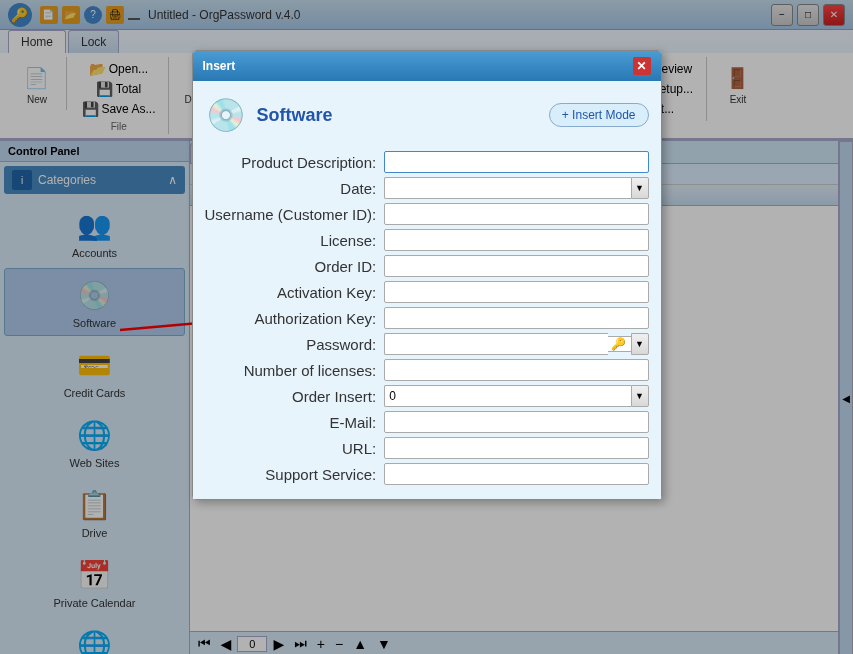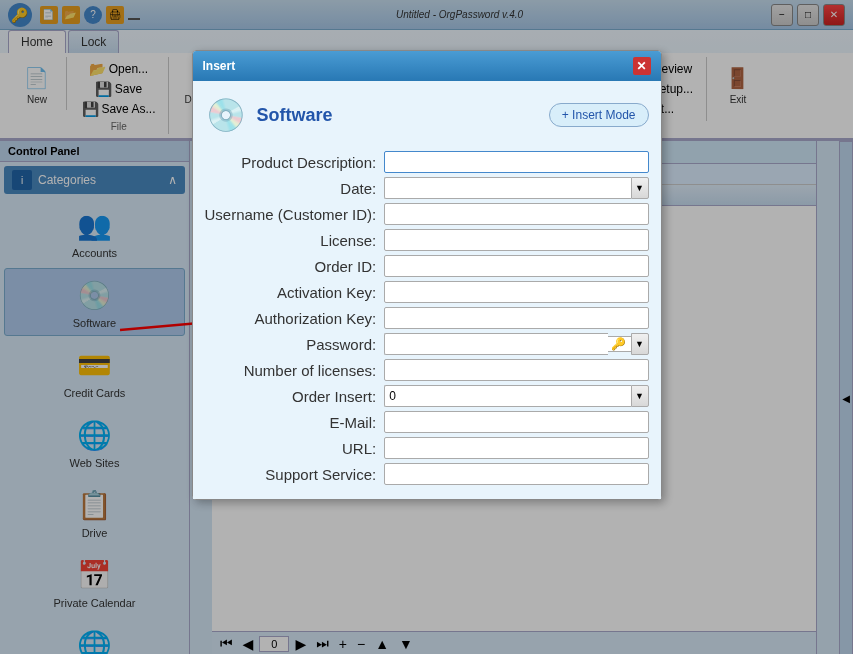--- a/index.html
+++ b/index.html
@@ -9,21 +9,21 @@
     .title-bar {
       background: linear-gradient(to bottom, #c8dff0, #a8c8e8);
       height: 30px;
       display: flex;
       align-items: center;
       padding: 0 8px;
       border-bottom: 1px solid #7aadce;
       position: relative;
     }
     .title-bar-icon { width: 24px; height: 24px; background: #4488cc; border-radius: 50%; margin-right: 8px; display:flex;align-items:center;justify-content:center;color:white;font-weight:bold;font-size:14px; }
-    .title-bar-text { flex: 1; text-align: center; font-size: 10px; color: #333; font-style: italic; }
+    .title-bar-text { flex: 1; text-align: left; font-size: 12px; color: #333; }
     .title-bar-controls { display: flex; gap: 4px; }
     .title-bar-btn { width: 22px; height: 22px; border: 1px solid #888; background: linear-gradient(to bottom,#e8e8e8,#ccc); border-radius: 3px; cursor: pointer; display:flex;align-items:center;justify-content:center;font-size:10px; }
 
     
     .ribbon { background: linear-gradient(to bottom, #f0f8ff, #dceefa); border-bottom: 1px solid #aac; }
     .ribbon-tabs { display: flex; padding: 0 8px; gap: 2px; }
     .ribbon-tab { padding: 4px 12px; background: linear-gradient(to bottom,#e0eefa,#c8ddf0); border: 1px solid #aac; border-bottom: none; border-radius: 3px 3px 0 0; cursor: pointer; font-size: 12px; color: #333; }
     .ribbon-tab.active { background: white; }
 
     .ribbon-content { background: white; padding: 4px 8px; display: flex; align-items: flex-start; gap: 2px; border-bottom: 2px solid #aac; min-height: 80px; }
@@ -31,21 +31,21 @@
     .ribbon-group-label { font-size: 10px; color: #666; margin-top: 2px; }
     .ribbon-btn { display: flex; flex-direction: column; align-items: center; padding: 2px 4px; cursor: pointer; border: 1px solid transparent; border-radius: 3px; min-width: 36px; }
     .ribbon-btn-icon { width: 32px; height: 32px; display: flex; align-items: center; justify-content: center; font-size: 20px; }
     .ribbon-btn-label { font-size: 10px; color: #333; text-align: center; white-space: nowrap; }
 
     .ribbon-row { display: flex; gap: 2px; }
     .ribbon-small-btn { display: flex; align-items: center; gap: 2px; padding: 1px 4px; cursor: pointer; border: 1px solid transparent; border-radius: 2px; font-size: 11px; min-width: 50px; }
     .ribbon-small-icon { font-size: 14px; }
 
     
-    .main-area { display: flex; height: calc(654px - 30px - 88px - 22px); gap: 22px; }
+    .main-area { display: flex; height: calc(654px - 30px - 88px - 22px); }
 
     
     .control-panel { width: 190px; background: #d8eaf8; border-right: 1px solid #aac; display: flex; flex-direction: column; }
     .panel-title { background: #c0d8f0; padding: 4px 8px; font-weight: bold; font-size: 11px; border-bottom: 1px solid #aac; }
     .panel-scroll { flex: 1; overflow-y: auto; padding: 4px; }
 
     .categories-header { display: flex; align-items: center; background: #4a8ac0; color: white; padding: 4px 8px; border-radius: 3px; margin-bottom: 4px; font-size: 12px; }
     .categories-icon { width: 20px; height: 20px; background: #2266aa; border-radius: 2px; margin-right: 6px; display:flex;align-items:center;justify-content:center;color:white;font-size:10px; }
 
     .category-item { display: flex; flex-direction: column; align-items: center; padding: 6px; cursor: pointer; border: 1px solid transparent; border-radius: 3px; margin: 2px 0; }
@@ -128,21 +128,21 @@
     <div class="ribbon-group">
       <div class="ribbon-row">
         <div class="ribbon-small-btn">
           <span class="ribbon-small-icon">📂</span>
           <span>Open...</span>
         </div>
       </div>
       <div class="ribbon-row">
         <div class="ribbon-small-btn">
           <span class="ribbon-small-icon">💾</span>
-          <span>Save</span>
+          <span>Total</span>
         </div>
       </div>
       <div class="ribbon-row">
         <div class="ribbon-small-btn">
           <span class="ribbon-small-icon">💾</span>
           <span>Save As...</span>
         </div>
       </div>
       <div class="ribbon-group-label">File</div>
     </div>

